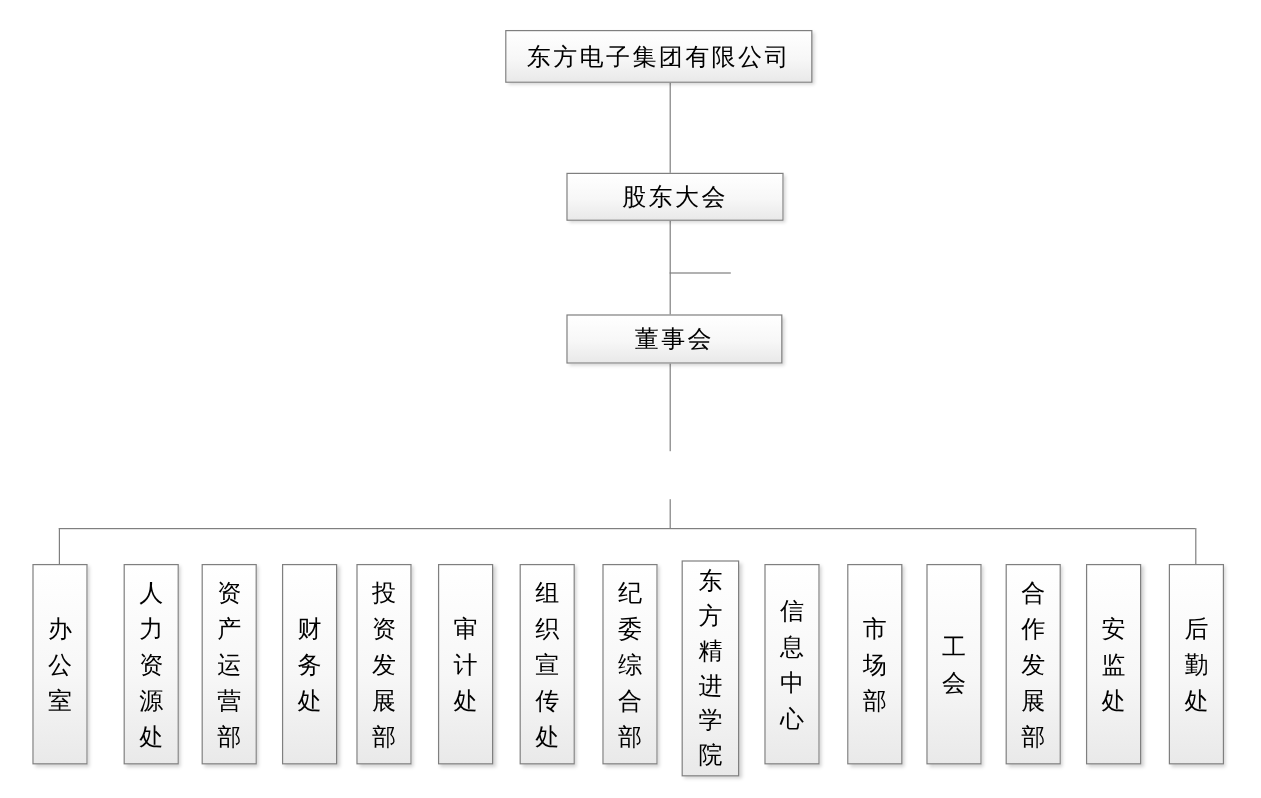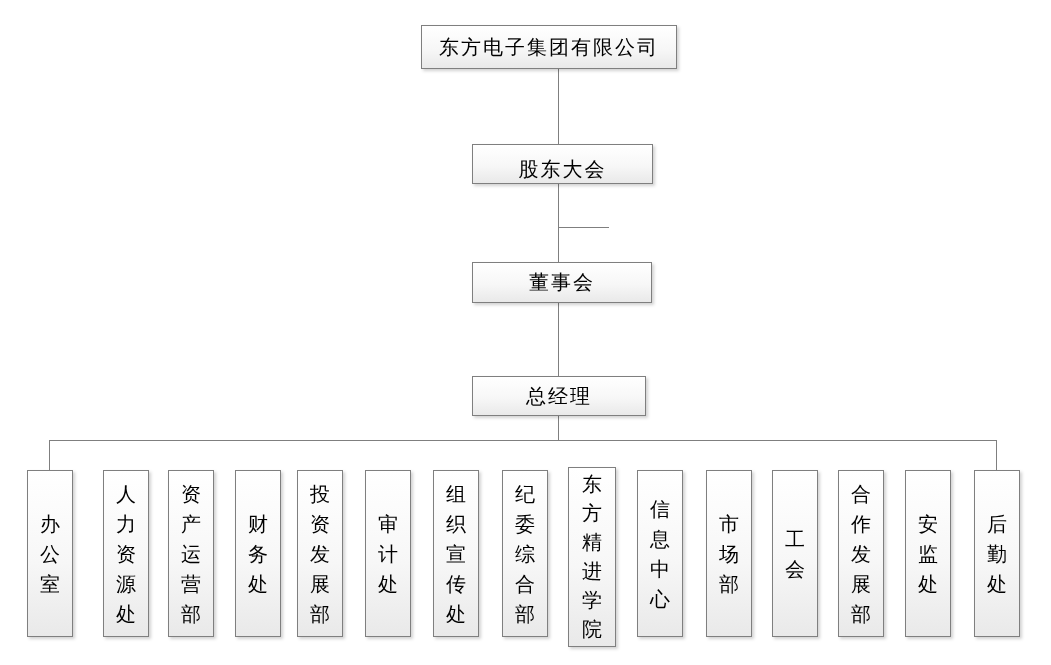--- a/index.html
+++ b/index.html
@@ -46,28 +46,25 @@
   <div class="cline h" style="left:558px; top:227px; width:51px;"></div>
   <div class="cline v" style="left:558px; top:303px; height:73px;"></div>
   <div class="cline v" style="left:558px; top:416px; height:24px;"></div>
   <div class="cline h" style="left:49px;  top:440px; width:947px;"></div>
   <div class="cline v" style="left:49px;  top:440px; height:30px;"></div>
   <div class="cline v" style="left:996px; top:440px; height:30px;"></div>
 
   <div class="node hnode" style="left:421px; top:25px;  width:256px; height:44px;">
     <span>东方电子集团有限公司</span>
   </div>
-  <div class="node hnode" style="left:472px; top:144px; width:181px; height:40px;align-items:flex-end;">
+  <div class="node hnode" style="left:472px; top:144px; width:181px; height:40px;">
     <span>股东大会</span>
   </div>
   <div class="node hnode" style="left:472px; top:262px; width:180px; height:41px;">
     <span>董事会</span>
-  </div>
-  <div class="node hnode" style="left:472px; top:376px; width:174px; height:40px;">
-    <span>总经理</span>
   </div>
 
   <div class="node vbox" style="left:27px;  top:470px; width:46px; height:167px;">
     <span class="vtext">办<br>公<br>室</span>
   </div>
   <div class="node vbox" style="left:103px; top:470px; width:46px; height:167px;">
     <span class="vtext">人<br>力<br>资<br>源<br>处</span>
   </div>
   <div class="node vbox" style="left:168px; top:470px; width:46px; height:167px;">
     <span class="vtext">资<br>产<br>运<br>营<br>部</span>

